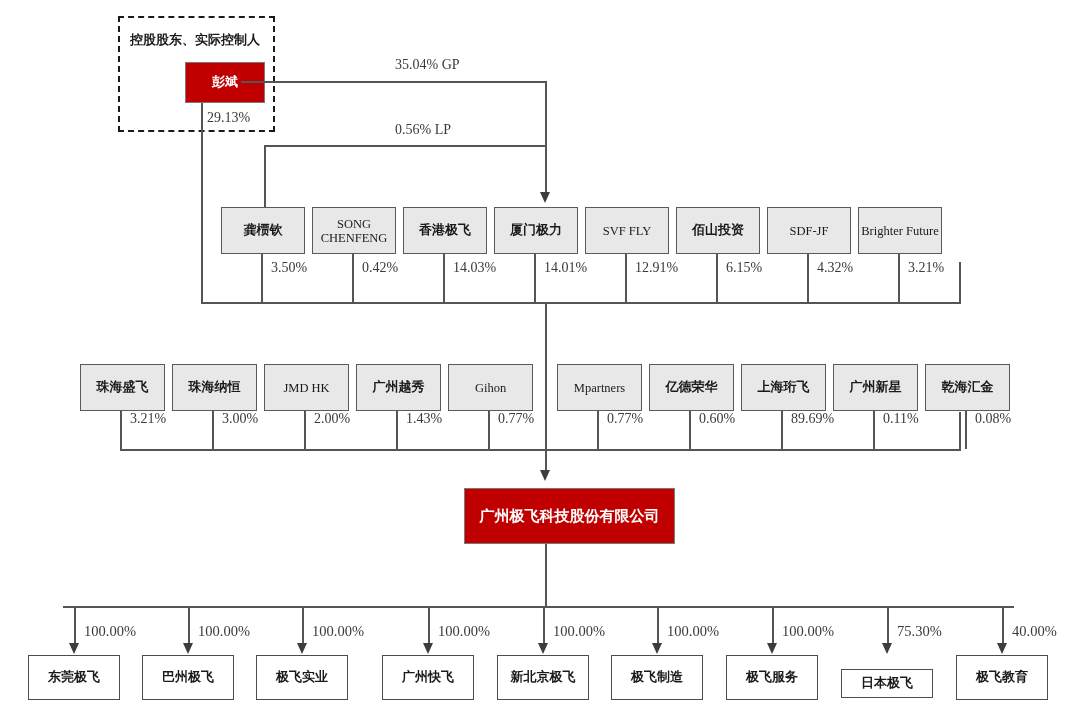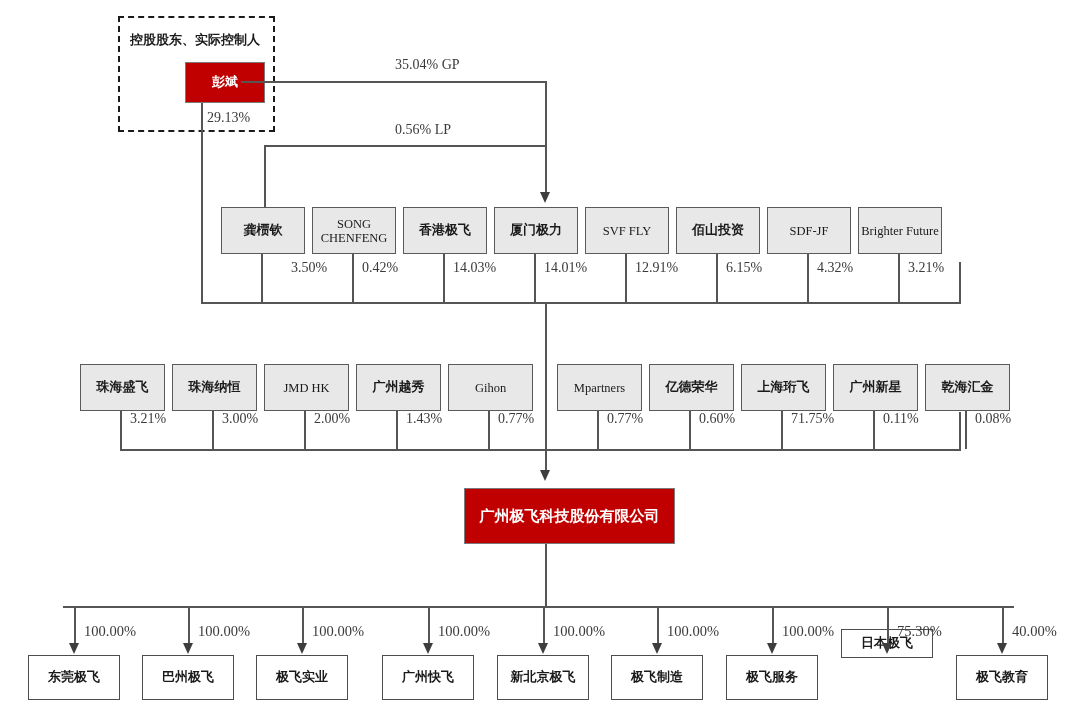--- a/index.html
+++ b/index.html
@@ -141,21 +141,21 @@
       </div>
       <div class="box grey-box latin" style="left: 767px; top: 207px; width: 84px; height: 47px;">
         <span>SDF-JF</span>
       </div>
       <div class="box grey-box latin" style="left: 858px; top: 207px; width: 84px; height: 47px;">
         <span>Brighter Future</span>
       </div>
     </div>
   <div id="row1-conn">
       <div class="vline" style="left: 261px; top: 254px; height: 48px;"></div>
-      <div class="pct" style="left: 271px; top: 260px; margin-left: 20px;">3.50%</div>
+      <div class="pct" style="left: 271px; top: 260px;">3.50%</div>
       <div class="vline" style="left: 352px; top: 254px; height: 48px;"></div>
       <div class="pct" style="left: 362px; top: 260px;">0.42%</div>
       <div class="vline" style="left: 443px; top: 254px; height: 48px;"></div>
       <div class="pct" style="left: 453px; top: 260px;">14.03%</div>
       <div class="vline" style="left: 534px; top: 254px; height: 48px;"></div>
       <div class="pct" style="left: 544px; top: 260px;">14.01%</div>
       <div class="vline" style="left: 625px; top: 254px; height: 48px;"></div>
       <div class="pct" style="left: 635px; top: 260px;">12.91%</div>
       <div class="vline" style="left: 716px; top: 254px; height: 48px;"></div>
       <div class="pct" style="left: 726px; top: 260px;">6.15%</div>
@@ -209,21 +209,21 @@
       <div class="pct" style="left: 314px; top: 411px;">2.00%</div>
       <div class="vline" style="left: 396px; top: 411px; height: 38px;"></div>
       <div class="pct" style="left: 406px; top: 411px;">1.43%</div>
       <div class="vline" style="left: 488px; top: 411px; height: 38px;"></div>
       <div class="pct" style="left: 498px; top: 411px;">0.77%</div>
       <div class="vline" style="left: 597px; top: 411px; height: 38px;"></div>
       <div class="pct" style="left: 607px; top: 411px;">0.77%</div>
       <div class="vline" style="left: 689px; top: 411px; height: 38px;"></div>
       <div class="pct" style="left: 699px; top: 411px;">0.60%</div>
       <div class="vline" style="left: 781px; top: 411px; height: 38px;"></div>
-      <div class="pct" style="left: 791px; top: 411px;">71.75%</div>
+      <div class="pct" style="left: 791px; top: 411px;">89.69%</div>
       <div class="vline" style="left: 873px; top: 411px; height: 38px;"></div>
       <div class="pct" style="left: 883px; top: 411px;">0.11%</div>
       <div class="vline" style="left: 965px; top: 411px; height: 38px;"></div>
       <div class="pct" style="left: 975px; top: 411px;">0.08%</div>
     </div>
 
   <div class="hline" style="left:120px; top:449px; width:841px;"></div>
   <div class="vline" style="left:120px; top:412px; height:38px;"></div>
   <div class="vline" style="left:959px; top:412px; height:38px;"></div>
 
@@ -253,21 +253,21 @@
       </div>
       <div class="box white-box" style="left: 497px; top: 655px; width: 92px; height: 45px;">
         <span>新北京极飞</span>
       </div>
       <div class="box white-box" style="left: 611px; top: 655px; width: 92px; height: 45px;">
         <span>极飞制造</span>
       </div>
       <div class="box white-box" style="left: 726px; top: 655px; width: 92px; height: 45px;">
         <span>极飞服务</span>
       </div>
-      <div class="box white-box" style="left: 841px; top: 629px; width: 92px; height: 29px;">
+      <div class="box white-box" style="left: 841px; top: 669px; width: 92px; height: 29px;">
         <span>日本极飞</span>
       </div>
       <div class="box white-box" style="left: 956px; top: 655px; width: 92px; height: 45px;">
         <span>极飞教育</span>
       </div>
     </div>
   <div id="sub-conn">
       <div class="vline" style="left: 74px; top: 606px; height: 38px;"></div>
       <div class="arrow-down" style="left: 69.3px; top: 643px;"></div>
       <div class="pct big" style="left: 84px; top: 623px;">100.00%</div>

